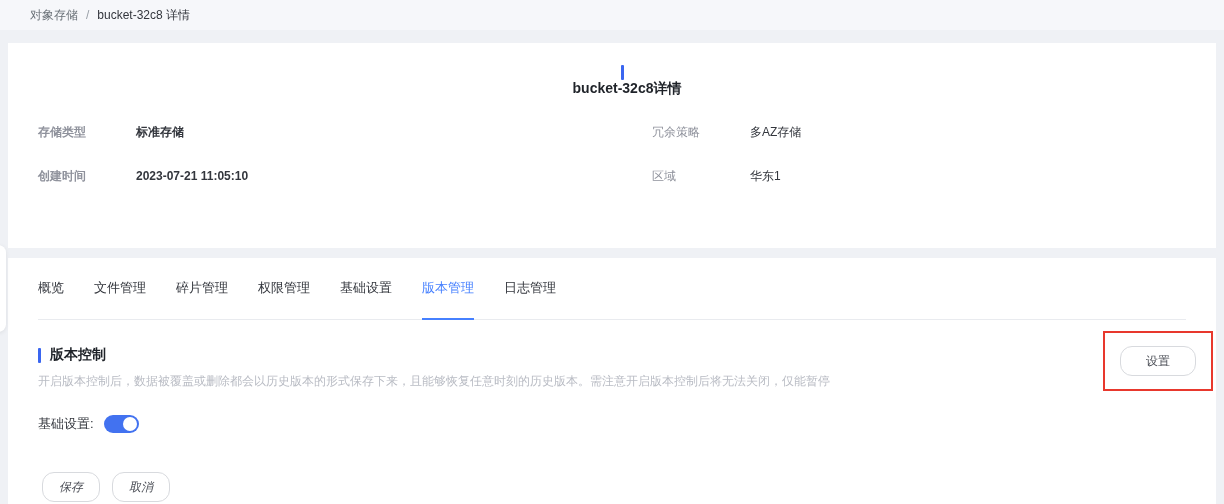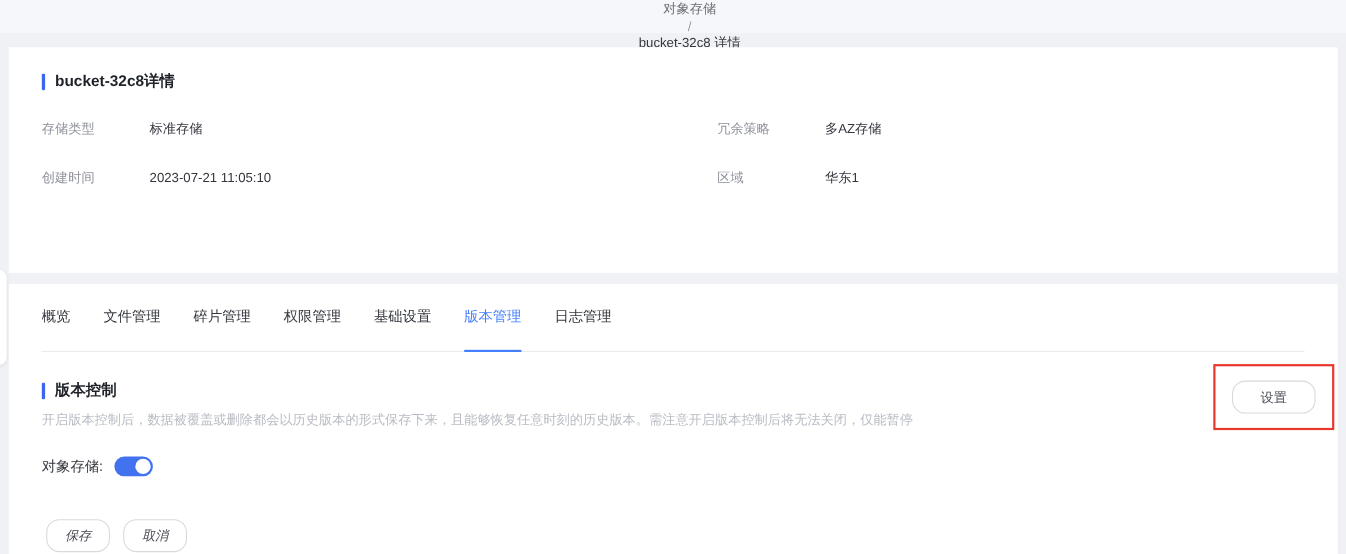--- a/index.html
+++ b/index.html
@@ -10,47 +10,47 @@
     position:relative;
     color:#33363d;
   }
   
   .topbar {
     position:absolute; left:0; top:0; width:1224px; height:30px;
     background:#f6f7fa;
     display:flex; align-items:center;
     padding-left:30px;
     font-size:12px;
-    flex-direction:column;
   }
   .crumb-parent { color:#697077; cursor:pointer; }
   .crumb-sep { color:#9aa0a8; margin:0 8px; }
   .crumb-current { color:#33363d; }
 
   
   .card {
     position:absolute; left:8px; right:8px;
     background:#ffffff;
   }
   .card1 { top:43px; height:205px; }
   .card2 { top:258px; bottom:0; }
 
   .card-title-row {
     display:flex; align-items:center;
     margin:22px 0 0 30px;
+    flex-direction:column;
   }
   .accent-bar {
     width:3px; height:15px; background:#3a66f0;
     margin-right:9px; border-radius:1px;
   }
   .card-title { font-size:14px; font-weight:bold; color:#1f2329; }
 
   .fields { position:relative; margin-top:27px; }
   .field-col { position:absolute; top:0; }
-  .col-left { left:30px; }
+  .col-left { left:30px;font-weight:bold; }
   .col-right { left:644px; }
   .field-row { display:flex; margin-bottom:30px; font-size:12px; line-height:14px; }
   .field-label { width:98px; color:#8f929c; }
   .field-value { color:#33363d; }
 
   
   .tabs {
     display:flex; gap:30px;
     margin:20px 30px 0 30px;
     border-bottom:1px solid #e9ebef;
@@ -172,21 +172,21 @@
     <span class="section-title">版本控制</span>
   </div>
 
   <div class="section-desc">开启版本控制后，数据被覆盖或删除都会以历史版本的形式保存下来，且能够恢复任意时刻的历史版本。需注意开启版本控制后将无法关闭，仅能暂停</div>
 
   <div class="settings-annotation">
     <button class="btn btn-settings">设置</button>
   </div>
 
   <div class="toggle-row">
-    <span>对象存储:</span>
+    <span>基础设置:</span>
     <span class="toggle on">
       <span class="knob"></span>
     </span>
   </div>
 
   <div class="btn-row">
     <button class="btn btn-action">保存</button>
     <button class="btn btn-action">取消</button>
   </div>
 </div>

